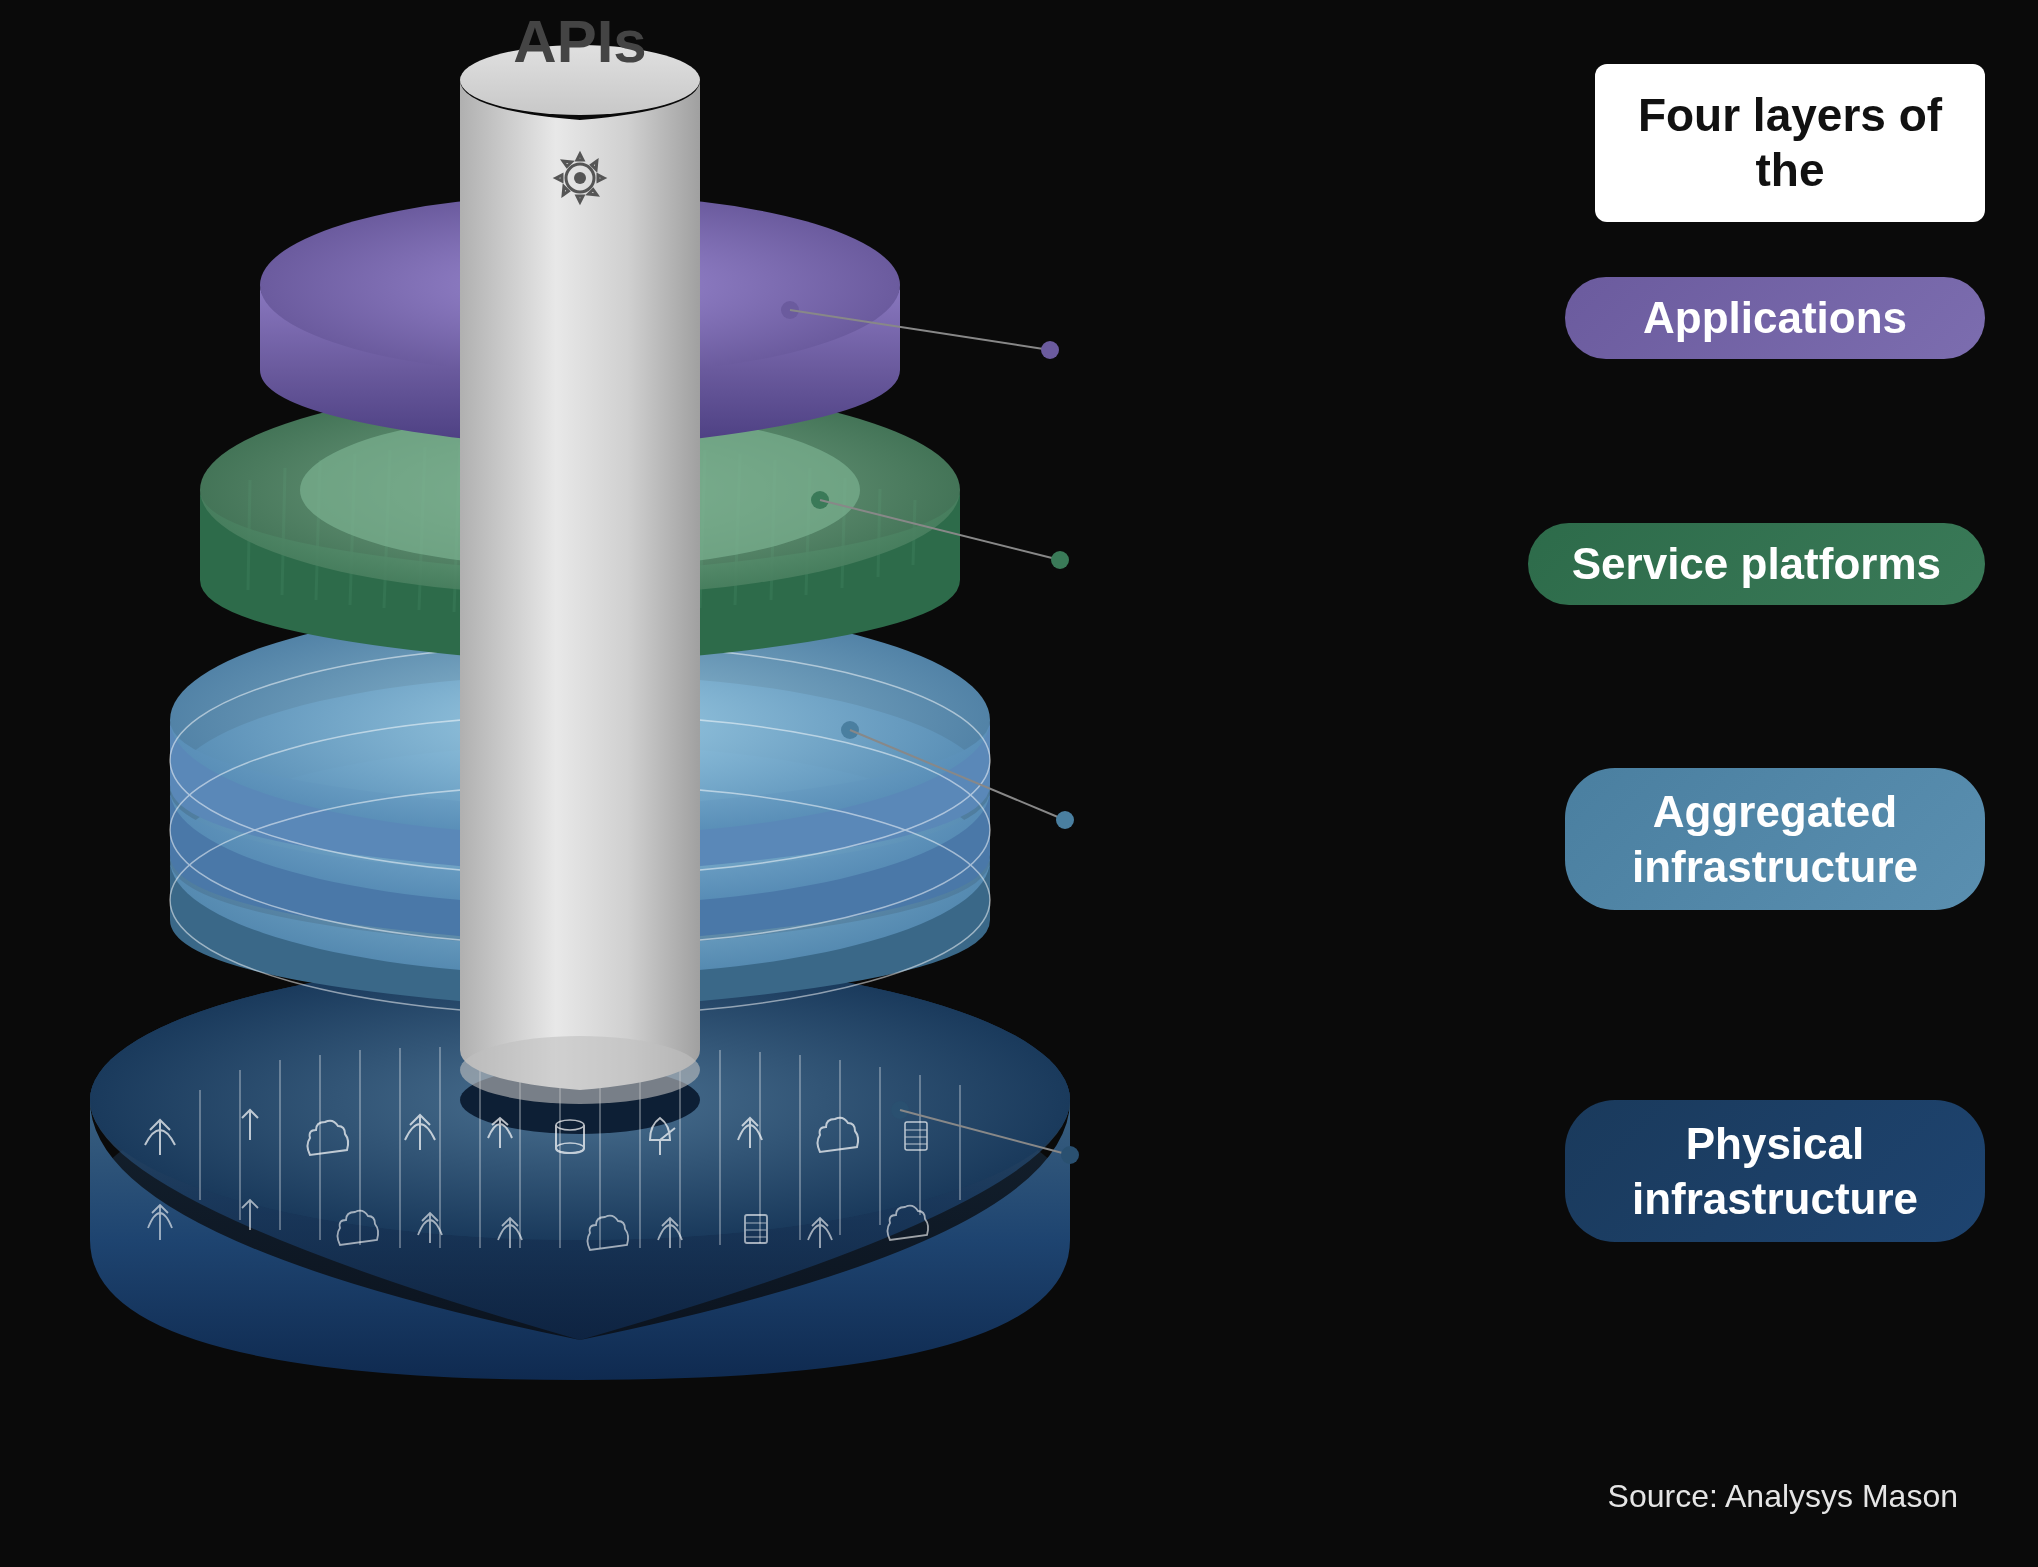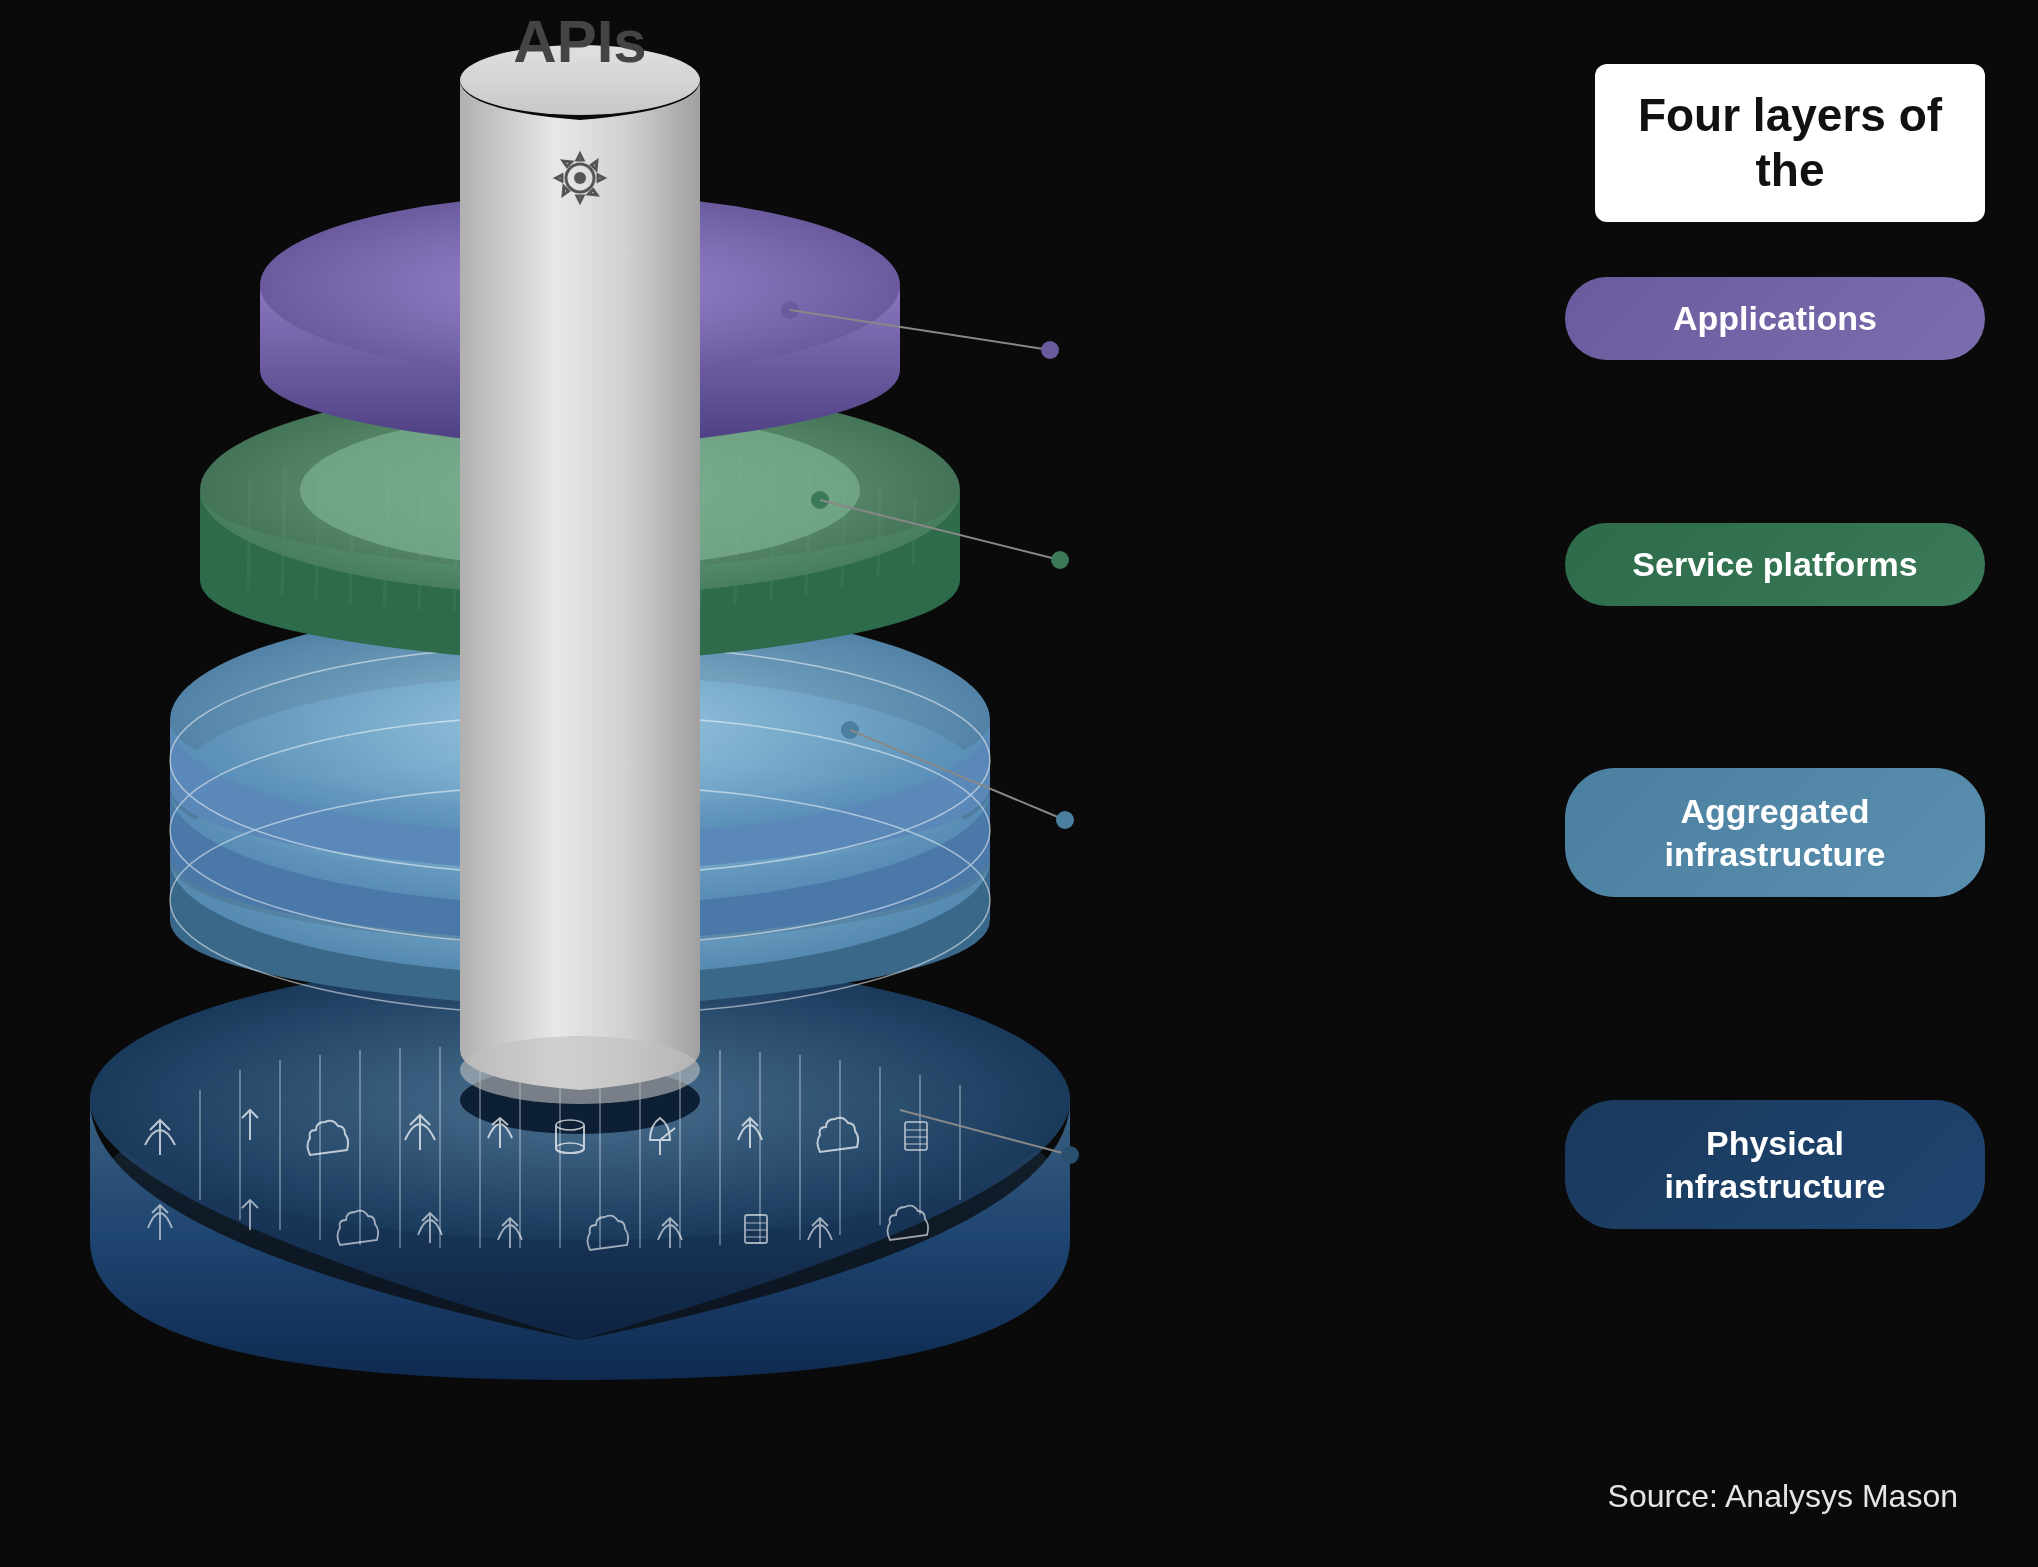--- a/index.html
+++ b/index.html
@@ -46,22 +46,22 @@
       font-weight: 700;
       color: #111;
       line-height: 1.2;
     }
 
     
     .label-pill {
       position: absolute;
       right: 53px;
       border-radius: 50px;
-      padding: 22px 44px;
-      font-size: 34px;
+      padding: 16px 44px;
+      font-size: 44px;
       font-weight: 600;
       color: white;
       white-space: nowrap;
       display: flex;
       align-items: center;
       justify-content: center;
       min-width: 420px;
     }
 
     .pill-applications {

